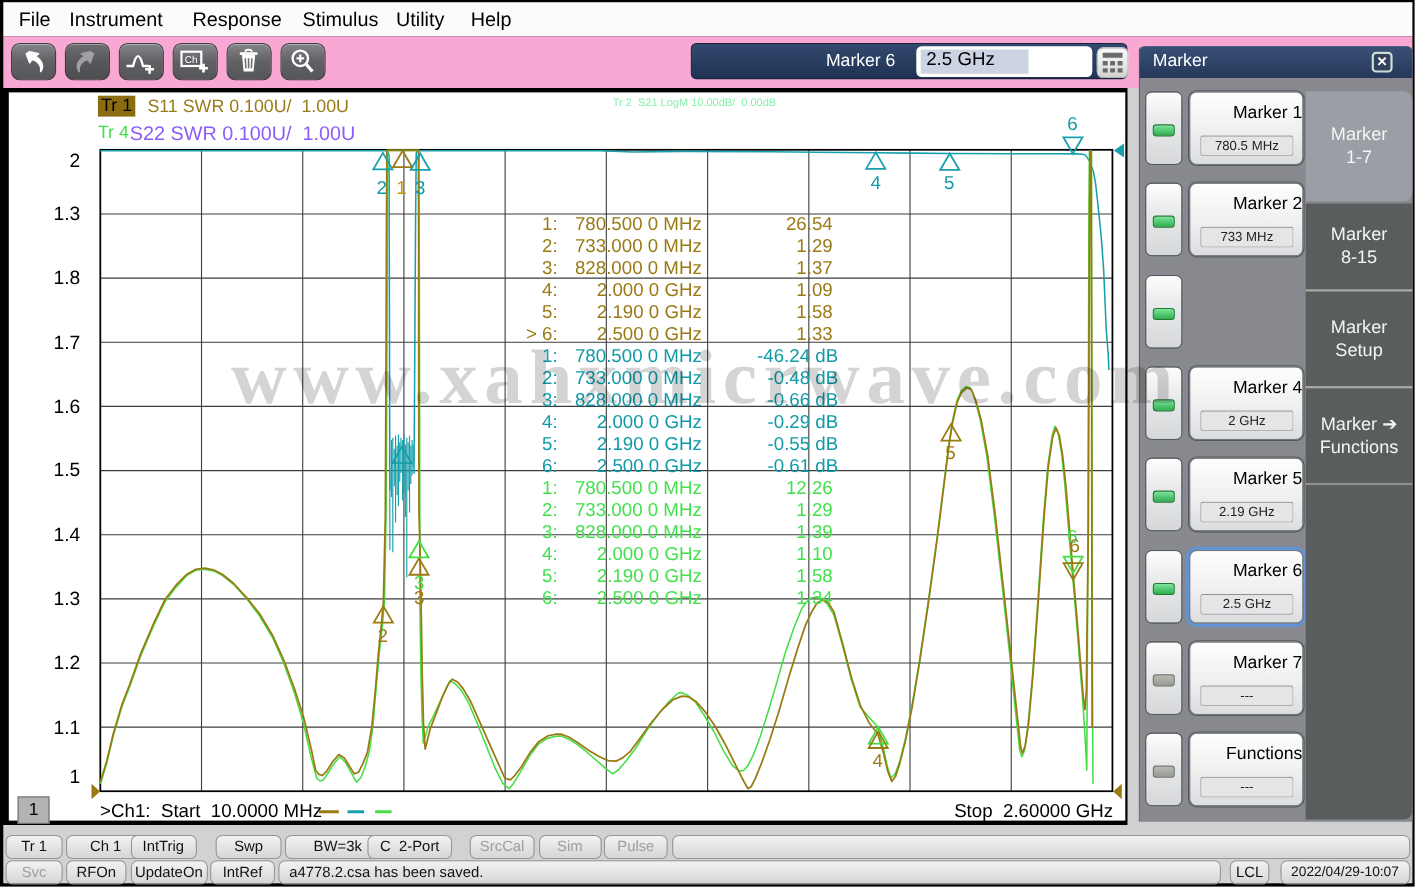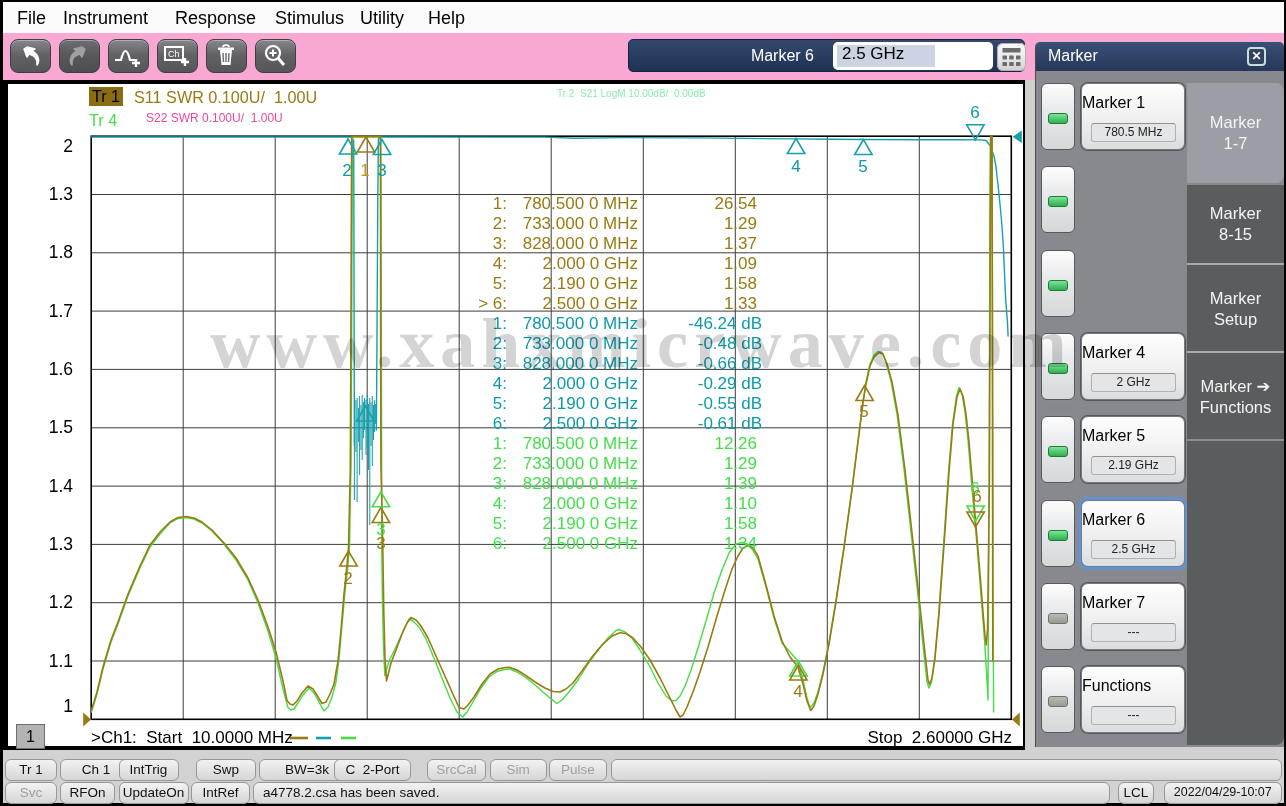--- a/index.html
+++ b/index.html
@@ -8,21 +8,21 @@
 .tbtn {position:absolute;top:6px;width:41px;height:34px;border-radius:8px;border:1.5px solid #3f3f42;background:linear-gradient(#86868a,#626266 48%,#565659);box-shadow:inset 0 1px 0 rgba(255,255,255,.35)}
 .screen {position:absolute;left:3px;top:80px;width:1023px;height:670px;background:#000;z-index:1}
 .plot {position:absolute;left:5px;top:4px;width:1015px;height:662px;background:#fff}
 .mr {position:absolute;left:430px;width:332px;height:20px;font-size:17px;z-index:6}
 .panel {position:absolute;left:1035px;top:42px;width:249px;height:705px;background:#87898e;z-index:3;border-radius:5px 5px 0 0;border-left:1px solid #4a4d42}
 .phead {position:absolute;left:0;top:0;width:100%;height:29px;background:linear-gradient(#3a5076,#24385a);border-radius:5px 5px 0 0}
 .tgl {position:absolute;left:5px;width:34px;height:67px;border-radius:6px;border:1px solid #55585b;background:linear-gradient(#fdfdfe,#e9eaeb 40%,#d5d7d9);box-shadow:0 0 0 1px #8a8d90}
 .led {position:absolute;left:6px;top:29px;width:20px;height:11px;border-radius:3px;background:linear-gradient(#b8bab4,#989a94);border:1px solid #6f716c}
 .led.on {background:linear-gradient(#7ce49a,#2fae4e);border:1px solid #1f7a33}
 .mbtn {position:absolute;left:45px;width:104px;height:67px;border-radius:7px;border:1px solid #777a7d;background:linear-gradient(#fefefe,#efeff0 55%,#dcdddf);box-shadow:0 0 0 1px #55585b}
-.mname {margin-top:10px;text-align:left;font-size:16px;color:#000}
+.mname {margin-top:10px;text-align:right;font-size:16px;color:#000}
 .mval {position:absolute;left:9px;top:39px;width:85px;height:19px;background:#e4e5e6;border:1px solid #b0b1b3;border-top-color:#909193;border-radius:3px;text-align:center;font-size:12px;line-height:17px;color:#222}
 .tab {position:absolute;left:151px;width:97px;color:#f4f4f4;text-align:center;font-size:16.5px;line-height:1.25;display:flex;align-items:center;justify-content:center}
 .sbtn {position:absolute;height:22px;border-radius:6px;border:1px solid #979797;background:linear-gradient(#f2f2f2,#d6d6d6);font-size:13.5px;text-align:center;line-height:19px;color:#111;z-index:2}
 .sbtn.off {color:#9f9f9f}
 .wm {position:absolute;left:210px;top:304px;width:940px;font-family:"Liberation Serif",serif;font-weight:bold;font-size:70px;letter-spacing:6px;color:#d4d4d4;z-index:20;mix-blend-mode:multiply;pointer-events:none}
 </style></head><body>
 
 <div class="menubar">
  <span style="left:14px">File</span>
     <span style="left:60px">Instrument</span>
@@ -95,21 +95,21 @@
 </div>
 
 <div class="screen">
     <div class="plot"></div>
   </div>
 <div style="position:absolute;left:1025px;top:80px;width:259px;height:670px;background:#d0d0d0;z-index:1"></div>
 
 <div style="position:absolute;left:89px;top:87px;width:34px;z-index:6;font-size:16.2px;background:#8a6d10;color:#000;text-align:center">Tr 1</div>
 <div style="position:absolute;left:134px;top:87.5px;z-index:6;font-size:16.2px;color:#9a7a14">S11 SWR 0.100U/&nbsp; 1.00U</div>
 <div style="position:absolute;left:89px;top:111px;z-index:6;font-size:16.2px;color:#44e04c">Tr 4</div>
-<div style="position:absolute;left:146px;top:111px;z-index:6;font-size:12px;color:#ec4899">S22 SWR 0.100U/&nbsp; 1.00U</div>
+<div style="position:absolute;left:118px;top:111px;z-index:6;font-size:18px;color:#8b5cf6">S22 SWR 0.100U/&nbsp; 1.00U</div>
 <div style="position:absolute;left:557px;top:87.5px;z-index:6;font-size:10px;color:#86efac">Tr 2&nbsp; S21 LogM 10.00dB/&nbsp; 0.00dB</div>
 
 <div style="position:absolute;z-index:6;left:18px;top:135.7px;width:55px;text-align:right;font-size:17.5px;color:#000">2</div>
 <div style="position:absolute;z-index:6;left:18px;top:184.0px;width:55px;text-align:right;font-size:17.5px;color:#000">1.3</div>
 <div style="position:absolute;z-index:6;left:18px;top:242.3px;width:55px;text-align:right;font-size:17.5px;color:#000">1.8</div>
 <div style="position:absolute;z-index:6;left:18px;top:300.6px;width:55px;text-align:right;font-size:17.5px;color:#000">1.7</div>
 <div style="position:absolute;z-index:6;left:18px;top:358.9px;width:55px;text-align:right;font-size:17.5px;color:#000">1.6</div>
 <div style="position:absolute;z-index:6;left:18px;top:417.2px;width:55px;text-align:right;font-size:17.5px;color:#000">1.5</div>
 <div style="position:absolute;z-index:6;left:18px;top:475.6px;width:55px;text-align:right;font-size:17.5px;color:#000">1.4</div>
 <div style="position:absolute;z-index:6;left:18px;top:533.9px;width:55px;text-align:right;font-size:17.5px;color:#000">1.3</div>
@@ -302,20 +302,24 @@
   <div class="tgl" style="top:41px">
       <div class="led on"></div>
     </div>
     <div class="mbtn" style="top:41px;">
       <div class="mname">Marker 1</div>
       <div class="mval">780.5 MHz</div>
     </div>
     <div class="tgl" style="top:124px">
       <div class="led on"></div>
     </div>
+    <div class="mbtn" style="top:124px;">
+      <div class="mname">Marker 2</div>
+      <div class="mval">733 MHz</div>
+    </div>
     <div class="tgl" style="top:208px">
       <div class="led on"></div>
     </div>
     <div class="tgl" style="top:291px">
       <div class="led on"></div>
     </div>
     <div class="mbtn" style="top:291px;">
       <div class="mname">Marker 4</div>
       <div class="mval">2 GHz</div>
     </div>

